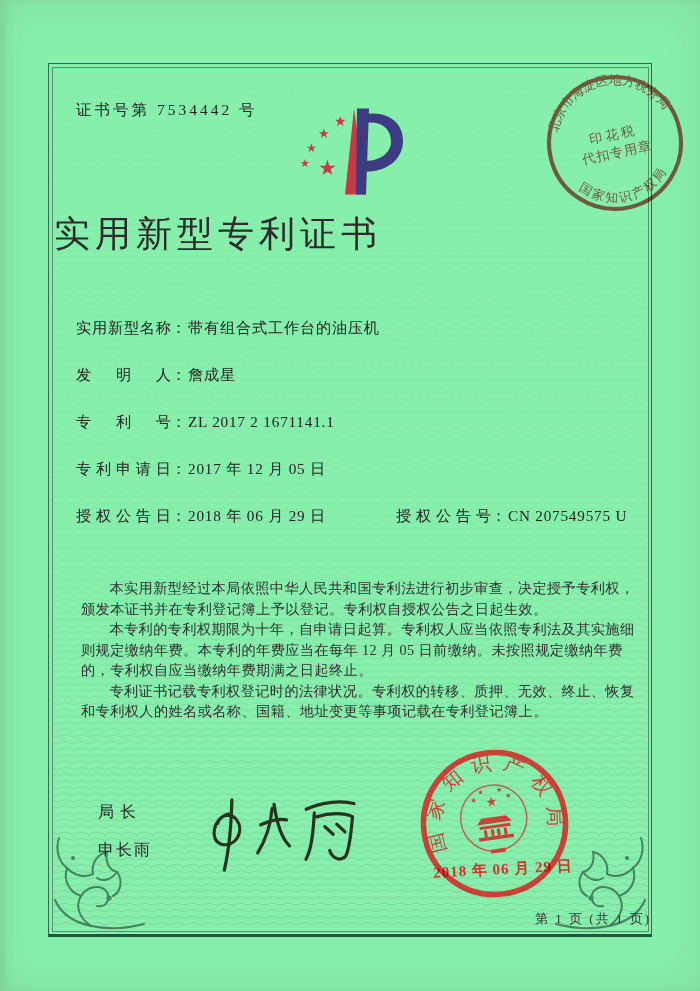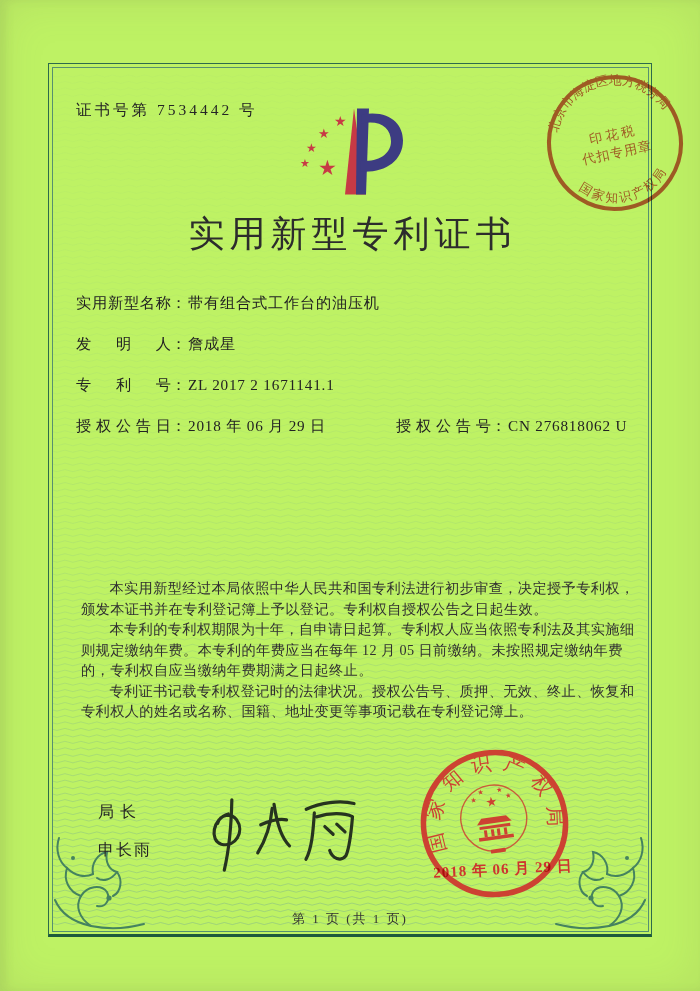--- a/index.html
+++ b/index.html
@@ -1,59 +1,59 @@
 <!DOCTYPE html>
 <html><head>
 <meta charset="utf-8">
 <style>
   html,body{margin:0;padding:0;background:#e8e6de;}
   .page{
     position:relative;width:700px;height:991px;margin:0 auto;
-    background:#bef264;
+    background:#86efac;
     box-shadow:inset 0 0 46px rgba(120,110,85,.14), inset 6px 0 10px rgba(90,85,70,.10);
     font-family:"Liberation Serif","DejaVu Serif",serif;
     color:#222;overflow:hidden;
   }
   .frame{
     position:absolute;left:48px;top:63px;width:604px;height:874px;
     border:1.5px solid #2d6b4b;border-bottom:3.5px solid #1d5a3c;
     box-sizing:border-box;
   }
   .frame-inner{
     position:absolute;inset:2.5px;border:1px solid #569070;pointer-events:none;
   }
   .waves{position:absolute;inset:4px;width:calc(100% - 8px);height:calc(100% - 8px);z-index:0;}
   .content{position:absolute;inset:0;z-index:2;}
   .cert-number{position:absolute;left:27px;top:36px;font-size:15.5px;letter-spacing:3px;color:#252525;}
   .logo{position:absolute;left:247px;top:40px;width:110px;height:96px;}
   .title{
-    position:absolute;left:0;top:146px;width:100%;text-align:center;
+    position:absolute;left:0;top:146px;width:100%;
     font-size:36px;letter-spacing:5px;padding-left:5px;box-sizing:border-box;color:#2c2c2c;
   }
   .fields{position:absolute;left:27px;top:228px;width:568px;font-size:15.2px;}
-  .frow{position:relative;line-height:22px;margin-bottom:19px;white-space:nowrap;}
+  .frow{position:relative;line-height:22px;margin-bottom:19px;white-space:nowrap;margin-top:25px;}
   .frow.addr{margin-bottom:0;white-space:normal;}
   .fcell{display:inline-block;vertical-align:top;}
   .fcell.second{position:absolute;left:320px;top:0;}
   .flabel{display:inline-block;width:95px;text-align:justify;text-align-last:justify;letter-spacing:0;vertical-align:top;}
   .fcolon{display:inline-block;width:17px;vertical-align:top;}
   .fvalue{letter-spacing:.8px;vertical-align:top;display:inline-block;white-space:normal;}
   .frow.addr .fvalue{width:404px;letter-spacing:.6px;}
   .body-text{position:absolute;left:32px;top:514px;width:566px;font-size:14.2px;line-height:20.5px;letter-spacing:.4px;color:#303030;font-family:Liberation Serif, serif;}
   .body-text p{margin:0;text-indent:2em;}
   .sig-title{position:absolute;left:49px;top:738px;font-size:16px;letter-spacing:6px;color:#242424;}
   .sig-name{position:absolute;left:49px;top:776px;font-size:16px;letter-spacing:2px;color:#242424;text-align:right;}
   .sig-script{position:absolute;left:150px;top:730px;width:170px;height:76px;transform:rotate(-2deg);}
   .office-seal{position:absolute;left:368px;top:682px;width:155px;height:155px;mix-blend-mode:multiply;opacity:.93;z-index:3;}
   .seal-date{
     position:absolute;left:374px;top:796px;width:160px;text-align:center;
     color:#ce342e;font-size:15px;font-weight:bold;letter-spacing:1px;
     transform:rotate(-3deg);z-index:4;mix-blend-mode:multiply;
   }
-  .footer{position:absolute;left:0;top:846px;width:100%;text-align:center;font-size:13px;letter-spacing:2px;color:#333;}
+  .footer{position:absolute;left:0;top:846px;width:100%;text-align:right;font-size:13px;letter-spacing:2px;color:#333;}
   .flourish{position:absolute;z-index:1;width:95px;height:96px;}
   .flourish.bl{left:2px;bottom:2px;}
   .flourish.br{right:2px;bottom:2px;transform:scaleX(-1);}
   .tax-stamp{position:absolute;left:544px;top:72px;width:142px;height:142px;z-index:3;mix-blend-mode:multiply;opacity:.88;}
   svg text{font-family:"Liberation Serif","DejaVu Serif",serif;}
 </style>
 </head>
 <body>
 
 <div class="page">
@@ -238,27 +238,28 @@
           <path d="M66 10 C94 5 107 20 107 36 C107 57 88 69 64 67 L65 56 C83 58 95 49 95 37 C95 23 84 15 65 19 Z"></path>
         </g>
       </svg>
 
       <div class="title">实用新型专利证书</div>
 
       <div class="fields">
           <div class="frow"><span class="fcell"><span class="flabel">实用新型名称</span><span class="fcolon">：</span><span class="fvalue">带有组合式工作台的油压机</span></span></div>
           <div class="frow"><span class="fcell"><span class="flabel">发明人</span><span class="fcolon">：</span><span class="fvalue">詹成星</span></span></div>
           <div class="frow"><span class="fcell"><span class="flabel">专利号</span><span class="fcolon">：</span><span class="fvalue">ZL 2017 2 1671141.1</span></span></div>
-          <div class="frow"><span class="fcell"><span class="flabel">授权公告日</span><span class="fcolon">：</span><span class="fvalue">2018 年 06 月 29 日</span></span><span class="fcell second"><span class="flabel">授权公告号</span><span class="fcolon">：</span><span class="fvalue">CN 276818062 U</span></span></div>
+          <div class="frow"><span class="fcell"><span class="flabel">专利申请日</span><span class="fcolon">：</span><span class="fvalue">2017 年 12 月 05 日</span></span></div>
+          <div class="frow"><span class="fcell"><span class="flabel">授权公告日</span><span class="fcolon">：</span><span class="fvalue">2018 年 06 月 29 日</span></span><span class="fcell second"><span class="flabel">授权公告号</span><span class="fcolon">：</span><span class="fvalue">CN 207549575 U</span></span></div>
         </div>
 
       <div class="body-text">
           <p>本实用新型经过本局依照中华人民共和国专利法进行初步审查，决定授予专利权，颁发本证书并在专利登记簿上予以登记。专利权自授权公告之日起生效。</p>
           <p>本专利的专利权期限为十年，自申请日起算。专利权人应当依照专利法及其实施细则规定缴纳年费。本专利的年费应当在每年 12 月 05 日前缴纳。未按照规定缴纳年费的，专利权自应当缴纳年费期满之日起终止。</p>
-          <p>专利证书记载专利权登记时的法律状况。授权公告号、质押、无效、终止、恢复和专利权人的姓名或名称、国籍、地址变更等事项记载在专利登记簿上。</p>
+          <p>专利证书记载专利权登记时的法律状况。专利权的转移、质押、无效、终止、恢复和专利权人的姓名或名称、国籍、地址变更等事项记载在专利登记簿上。</p>
         </div>
 
       <div class="sig-title">局长</div>
       <div class="sig-name">申长雨</div>
 
       <svg class="sig-script" viewBox="0 0 170 76" xmlns="http://www.w3.org/2000/svg">
         <g stroke="#26331f" fill="none" stroke-width="3.2" stroke-linecap="round" stroke-linejoin="round">
           <path d="M30 18 C14 22 10 44 22 48 C36 52 46 36 38 24 C33 17 22 18 19 27"></path>
           <path d="M34 4 C33 22 30 52 24 74"></path>
           <path d="M74 14 C72 30 66 46 58 58"></path>

